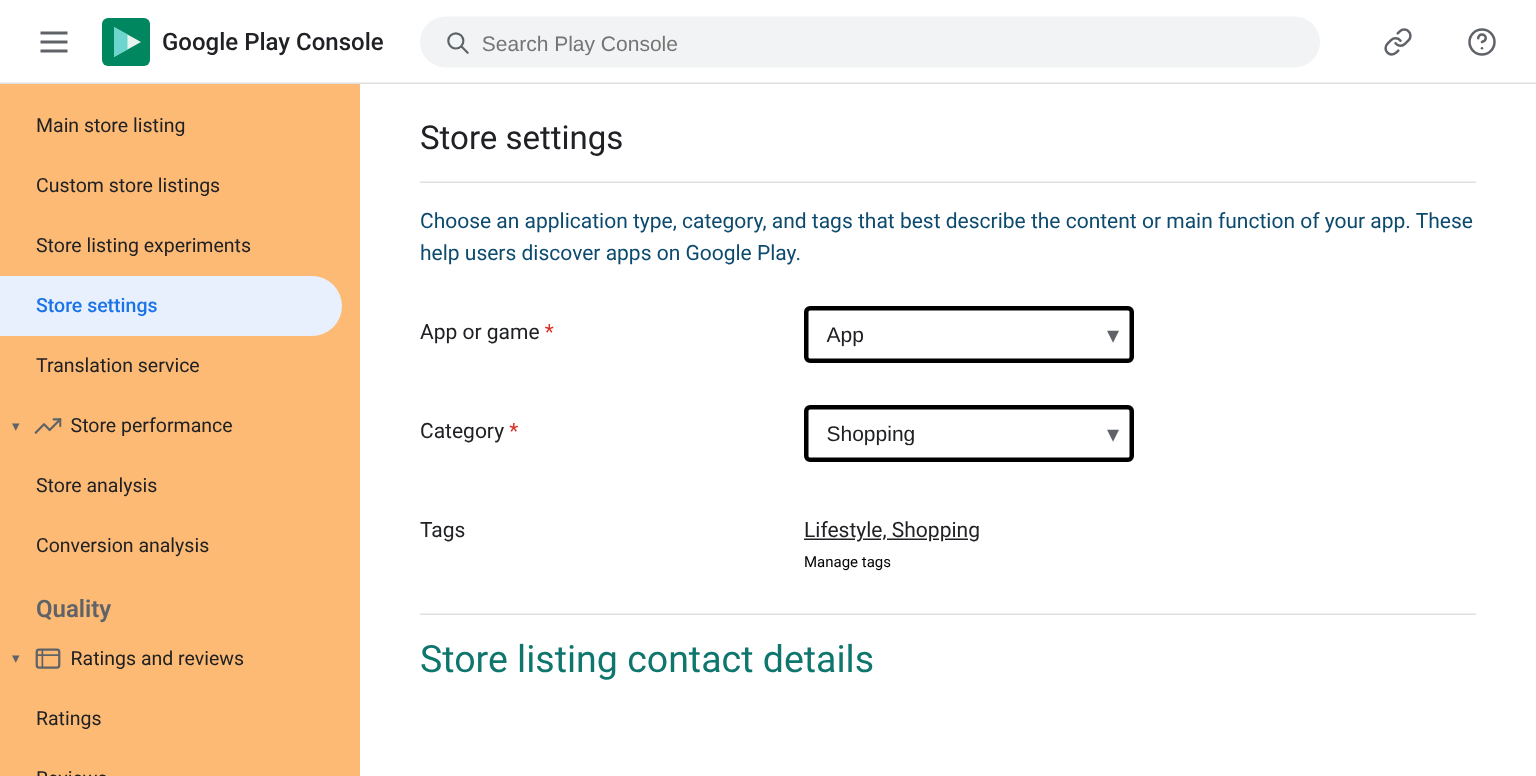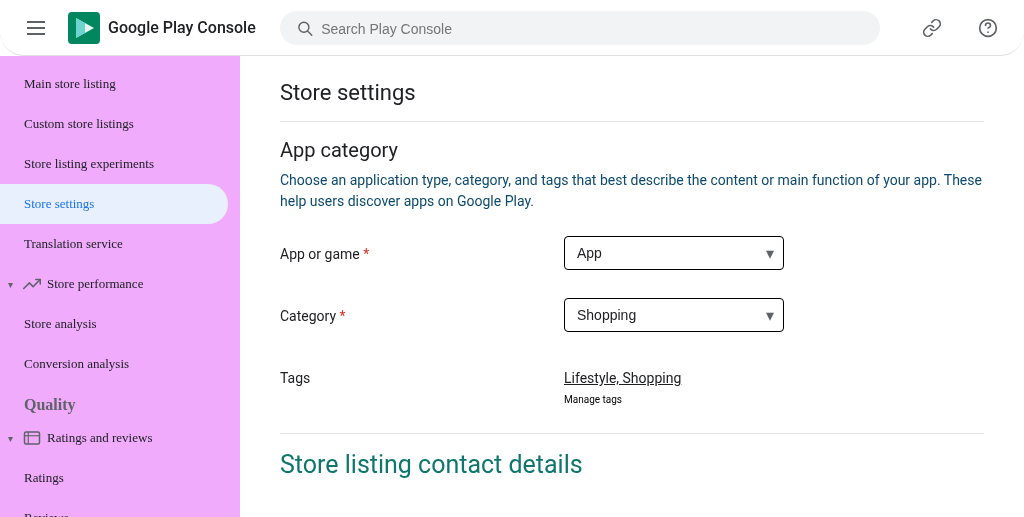--- a/index.html
+++ b/index.html
@@ -1,21 +1,21 @@
 <!DOCTYPE html>
 <html><head>
   <meta charset="utf-8">
   <style>
     * { box-sizing: border-box; margin: 0; padding: 0; }
     body { font-family: 'Roboto', Arial, sans-serif; font-size: 14px; color: #202124; background: #fff; display: flex; flex-direction: column; height: 517px; overflow: hidden; }
 
     
     .header {
       display: flex; align-items: center; padding: 0 16px; height: 56px;
-      border-bottom: 1px solid #e0e0e0; flex-shrink: 0; background: #fff; border-radius: 24px;
+      border-bottom: 1px solid #e0e0e0; flex-shrink: 0; background: #fff;
     }
     .header-left { display: flex; align-items: center; gap: 12px; width: 240px; }
     .hamburger-icon { display: flex; flex-direction: column; gap: 4px; cursor: pointer; padding: 4px; }
     .hamburger-icon span { display: block; width: 18px; height: 2px; background: #5f6368; }
     .logo-container { display: flex; align-items: center; gap: 8px; }
     .logo-icon { width: 32px; height: 32px; }
     .header-title { font-size: 16px; font-weight: 500; color: #202124; white-space: nowrap; }
 
     .search-bar {
       flex: 1; max-width: 600px; margin: 0 24px;
@@ -29,21 +29,21 @@
 
     .header-actions { display: flex; align-items: center; gap: 16px; margin-left: auto; }
     .icon-btn { width: 40px; height: 40px; display: flex; align-items: center; justify-content: center; cursor: pointer; border-radius: 50%; border: none; background: transparent; }
 
     
     .main-layout { display: flex; flex: 1; overflow: hidden; }
 
     
     .sidebar {
       width: 240px; flex-shrink: 0; overflow-y: auto; border-right: none;
-      padding: 8px 0; background: #f0abfc; font-family: Liberation Serif, serif;
+      padding: 8px 0; background: #fdba74;
     }
     .sidebar-item {
       display: flex; align-items: center; padding: 10px 16px 10px 24px;
       cursor: pointer; border-radius: 0 24px 24px 0; margin-right: 12px;
       font-size: 13px; color: #202124; gap: 12px; min-height: 40px;
     }
     .sidebar-item.active {
       background: #e8f0fe; color: #1a73e8; font-weight: 500;
     }
     .sidebar-item.active .item-text { color: #1a73e8; }
@@ -63,36 +63,36 @@
       flex: 1; overflow-y: auto; padding: 24px 40px;
     }
 
     .page-title { font-size: 22px; font-weight: 400; color: #202124; margin-bottom: 8px; }
     .divider { border: none; border-top: 1px solid #e0e0e0; margin: 16px 0; }
 
     .section-title { font-size: 20px; font-weight: 400; color: #202124; margin-bottom: 8px; }
     .section-desc { font-size: 14px; color: #0c4a6e; line-height: 1.5; max-width: 780px; margin-bottom: 24px; }
 
     .form-row {
-      display: flex; align-items: flex-start; margin-bottom: 28px; gap: 64px;
+      display: flex; align-items: flex-start; margin-bottom: 28px; gap: 36px;
     }
     .form-label {
       width: 220px; font-size: 14px; color: #202124; padding-top: 10px; flex-shrink: 0;
     }
     .required-star { color: #d93025; }
 
     .form-control {
       display: flex; flex-direction: column; gap: 8px;
     }
 
     .select-wrapper {
       position: relative; width: 220px;
     }
     .select-wrapper select {
-      width: 100%; padding: 8px 36px 8px 12px; border: 1px solid #000000;
+      width: 100%; padding: 8px 36px 8px 12px; border: 3px solid #000000;
       border-radius: 4px; font-size: 14px; color: #202124; background: #fff;
       appearance: none; cursor: pointer; outline: none;
     }
     .select-arrow {
       position: absolute; right: 10px; top: 50%; transform: translateY(-50%);
       pointer-events: none; color: #5f6368; font-size: 16px;
     }
 
     .tags-value { font-size: 14px; color: #202124; padding-top: 10px; text-decoration: underline; }
     .manage-tags-link { color: #000000; font-size: 10px; text-decoration: none; cursor: pointer; display: block; }
@@ -199,21 +199,20 @@
       <span class="item-text">Reviews</span>
     </div>
 
   </nav>
 
   <div class="content">
 
     <h1 class="page-title">Store settings</h1>
     <hr class="divider">
 
-    <h2 class="section-title">App category</h2>
     <p class="section-desc">Choose an application type, category, and tags that best describe the content or main function of your app. These help users discover apps on Google Play.</p>
 
     <div class="form-row">
       <div class="form-label">
         <span>App or game</span>
         <span class="required-star"> *</span>
       </div>
       <div class="form-control">
         <div class="select-wrapper">
           <select>

